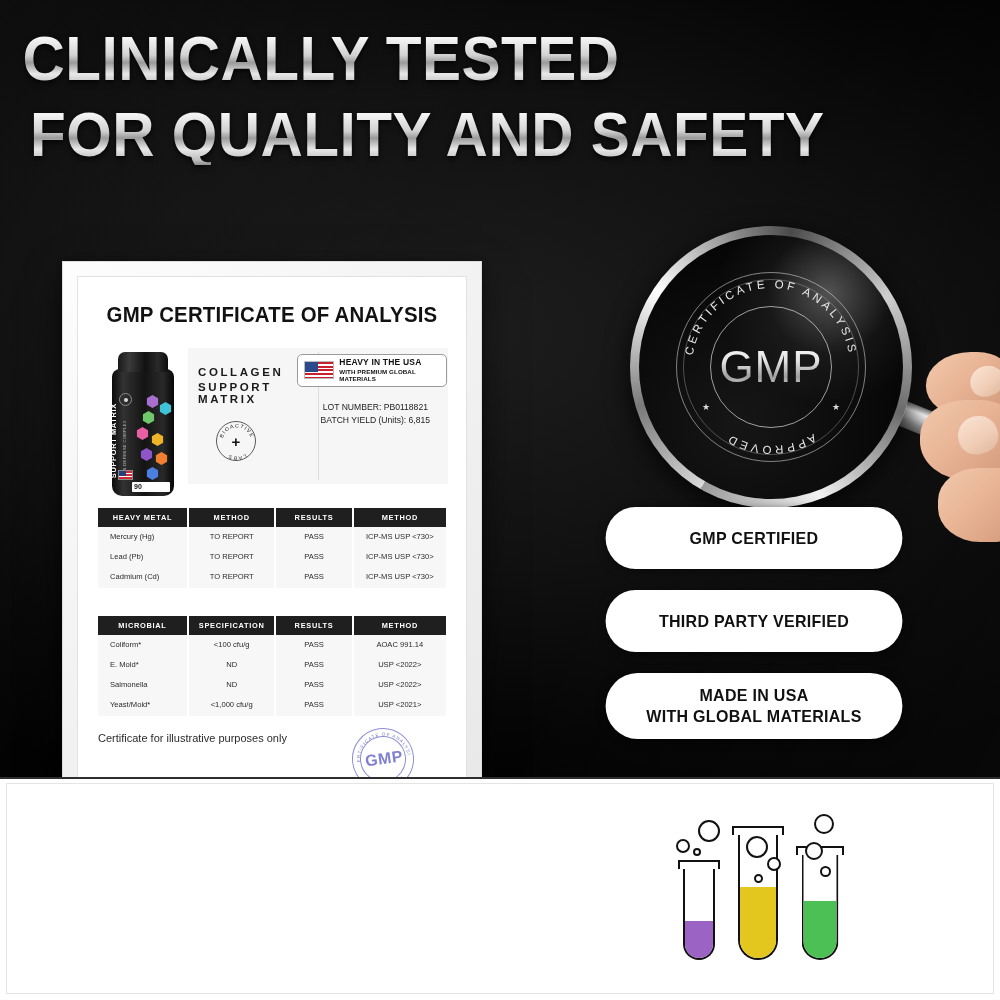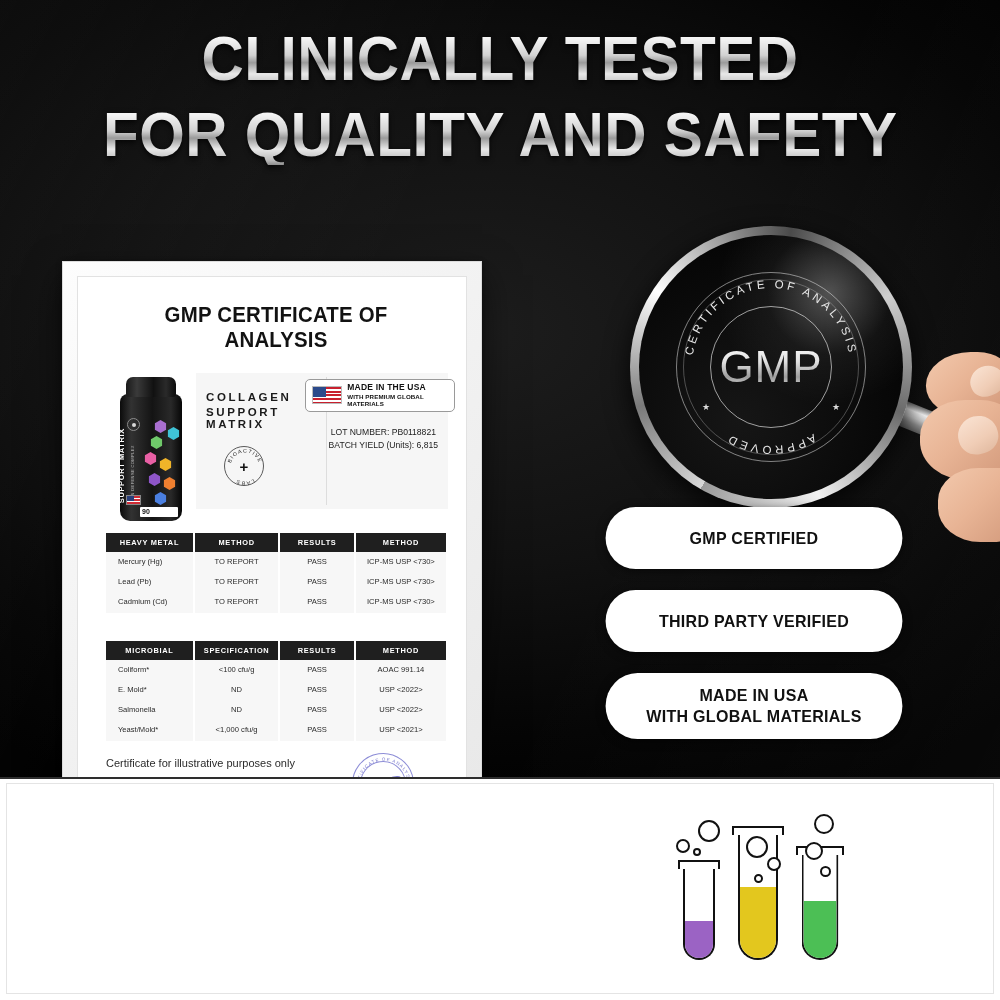--- a/index.html
+++ b/index.html
@@ -29,21 +29,21 @@
     border-top: 2px solid #2e2e2e;
   }
   .bottom-band-inner {
     position: absolute; left: 6px; top: 783px; width: 988px; height: 211px;
     background: #fff; border: 1px solid #e4e4e4;
   }
 
   
   .headline {
     position: absolute; left: 0; top: 28px; width: 1000px;
-    text-align: center; line-height: 0.98;
+    text-align: left; line-height: 0.98;
     font-weight: 700; letter-spacing: 0.5px;
     font-family: "Liberation Sans", sans-serif;
   }
   .headline .l1 { display: block; font-size: 63px; }
   .headline .l2 { display: block; font-size: 63px; margin-top: 14px; }
   .metal {
     background: linear-gradient(180deg, #ffffff 0%, #f3f3f3 18%, #d2d2d2 44%, #9a9a9a 56%, #e8e8e8 74%, #bdbdbd 92%, #8e8e8e 100%);
     -webkit-background-clip: text; background-clip: text;
     -webkit-text-fill-color: transparent; color: transparent;
     filter: drop-shadow(0 2px 3px rgba(0,0,0,0.85));
@@ -56,21 +56,21 @@
     position: absolute; left: 62px; top: 261px; width: 420px; height: 688px;
     background: linear-gradient(135deg, #fdfdfd 0%, #f2f2f2 40%, #e6e6e6 100%);
     padding: 14px;
     box-shadow: 0 14px 34px rgba(0,0,0,0.55), 0 2px 6px rgba(0,0,0,0.4);
     border: 1px solid #dcdcdc;
   }
   .cert-frame-inner {
     width: 100%; height: 100%;
     background: #fff;
     border: 1px solid #e2e2e2;
-    padding: 16px 18px 10px 26px;
+    padding: 16px 18px 10px 18px;
     position: relative;
   }
   .cert-title {
     text-align: center; font-size: 21.5px; font-weight: 700;
     color: #121212; letter-spacing: 0.2px; margin-top: 10px;
     transform: scaleX(0.95);
   }
 
   
   .product-row {
@@ -354,21 +354,21 @@
               <text font-size="5.2" letter-spacing="1.1" fill="#222"><textPath href="#bioBot" startOffset="50%" text-anchor="middle">LABS</textPath></text>
             </svg>
             <div class="plus">+</div>
           </div>
         </div>
 
         <div class="usa-block">
           <div class="usa-badge">
             <div class="usa-flag"></div>
             <div>
-              <div class="usa-txt1">MADE IN THE USA</div>
+              <div class="usa-txt1">HEAVY IN THE USA</div>
               <div class="usa-txt2">WITH PREMIUM GLOBAL MATERIALS</div>
             </div>
           </div>
           <div class="lot-lines">
             <div>LOT NUMBER: PB0118821</div>
             <div>BATCH YIELD (Units): 6,815</div>
           </div>
         </div>
       </div>
 

